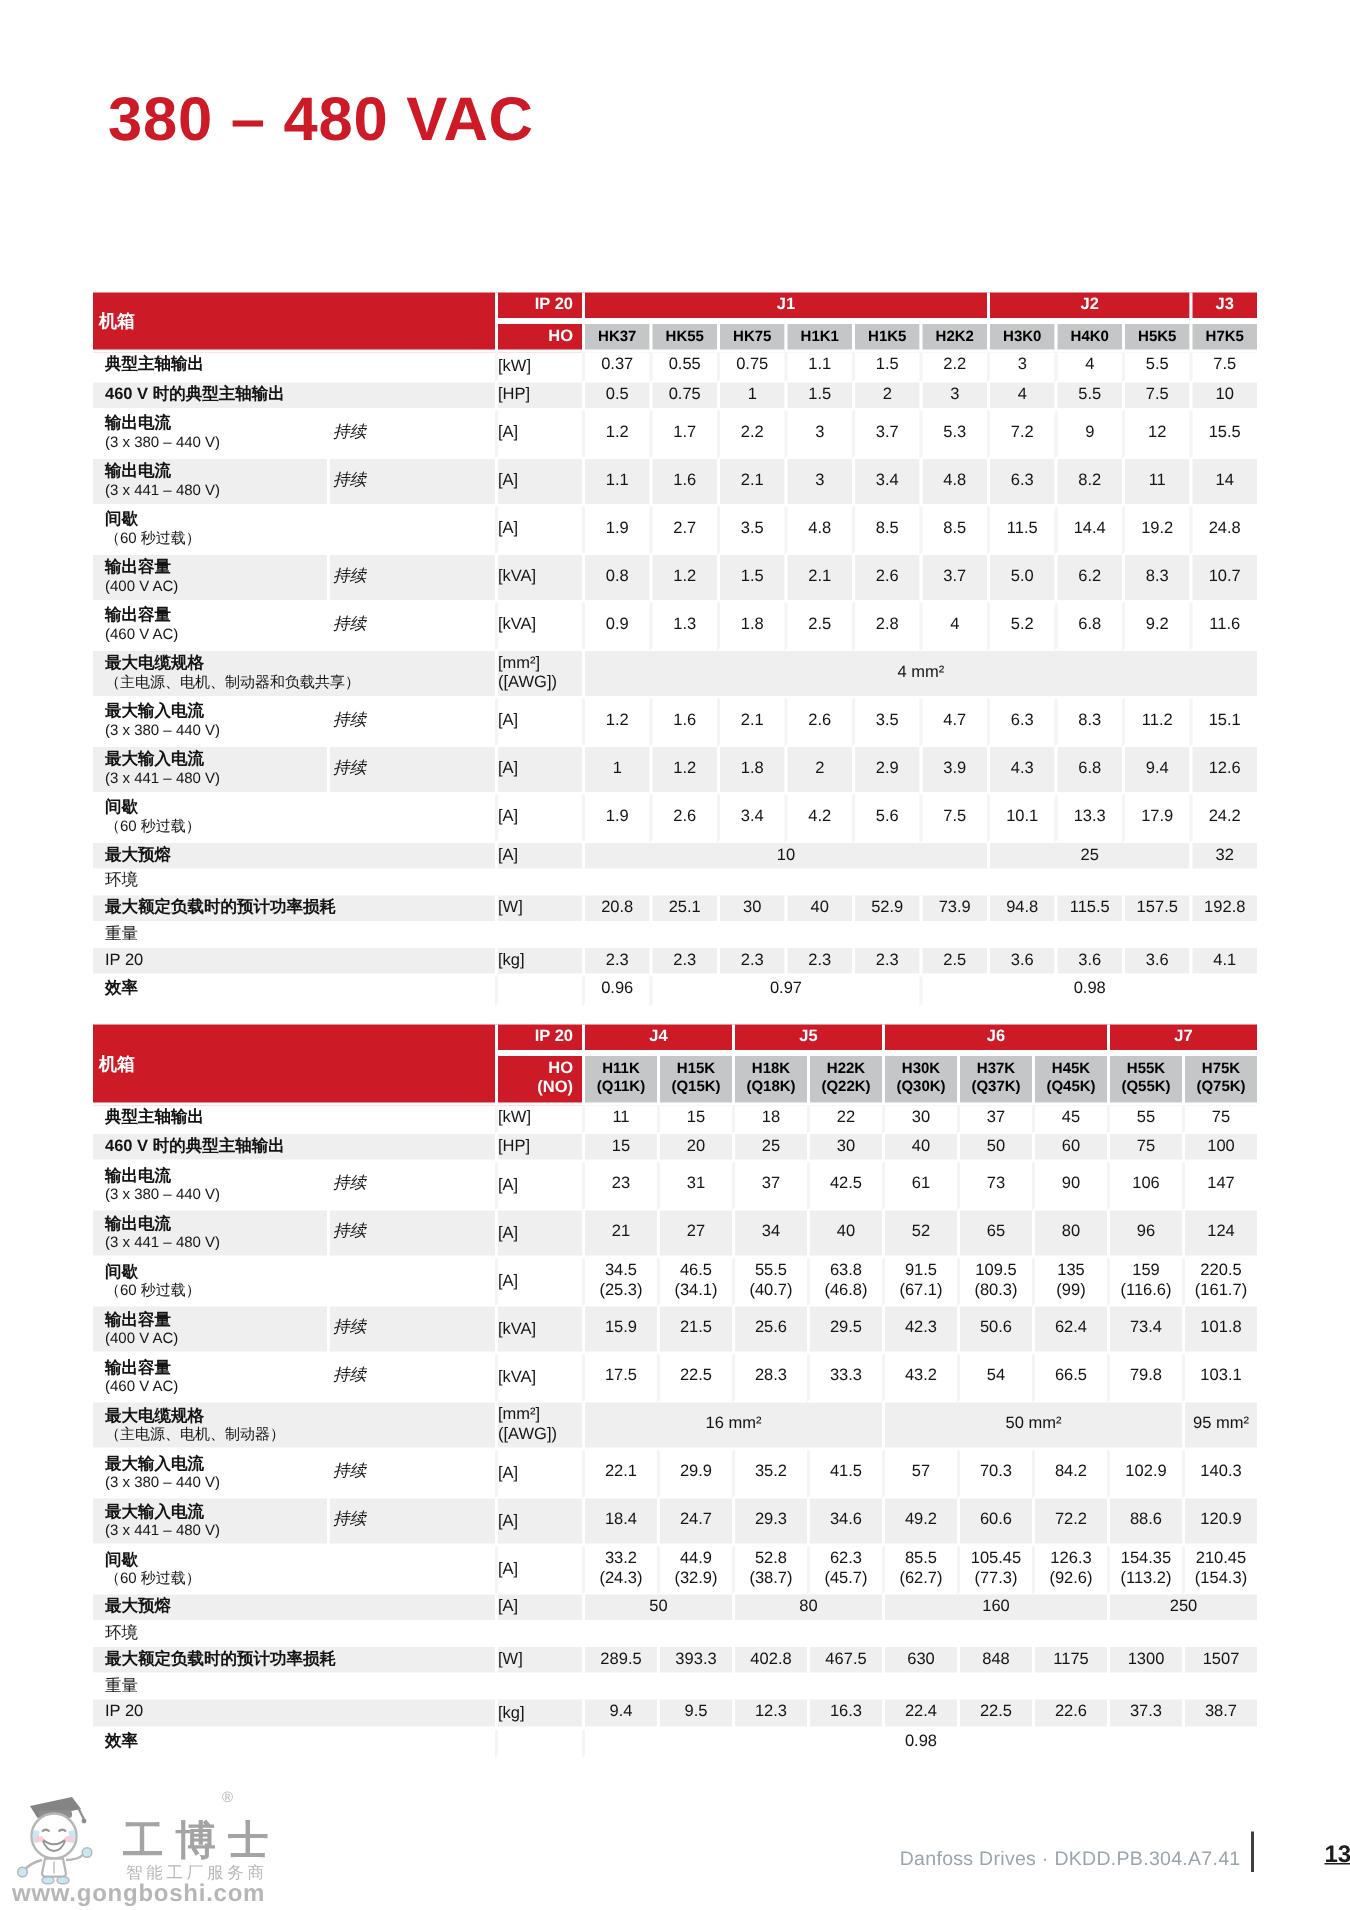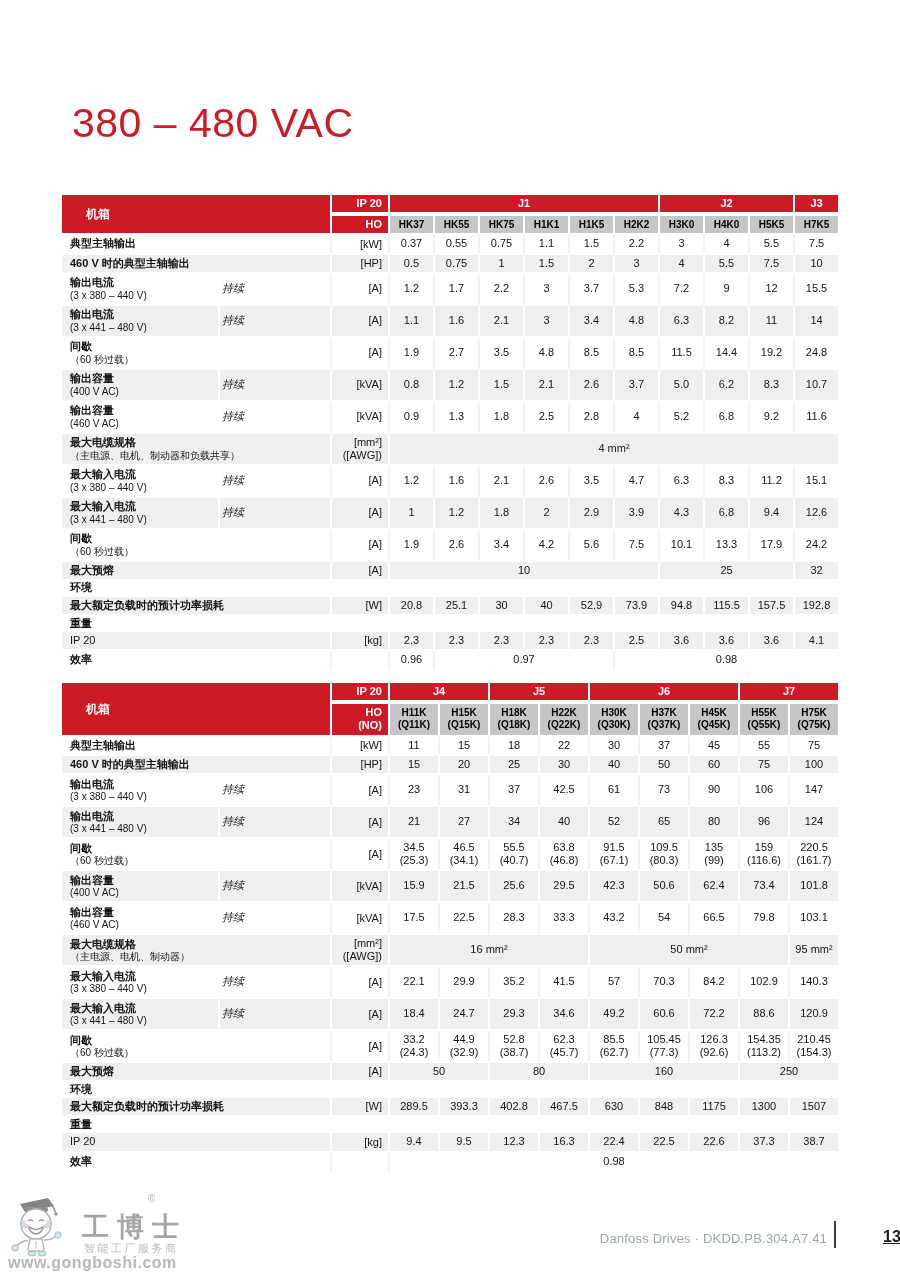--- a/index.html
+++ b/index.html
@@ -12,64 +12,63 @@
   html,body{background:#ffffff;}
   body{
     position:relative;
     width:900px;height:1273px;
     font-family:"Liberation Sans","DejaVu Sans",sans-serif;
     color:var(--ink);
     overflow:hidden;
   }
   .page-title{
     position:absolute;left:72px;top:56px;
-    font-size:41px;font-weight:normal;letter-spacing:.5px;
+    font-size:41px;font-weight:bold;letter-spacing:.5px;
     color:var(--red);
-    margin-top:44px;
   }
   .tbl-wrap{position:absolute;left:62px;width:776px;}
   #table1-wrap{top:195px;}
   #table2-wrap{top:683px;}
 
   table{width:100%;border-collapse:separate;border-spacing:0;table-layout:fixed;font-size:11px;}
 
   
   thead th{
     background:var(--red);color:#fff;font-weight:bold;
     border-bottom:2px solid #fff;vertical-align:middle;
     padding:2px 0;line-height:1.2;
   }
-  thead th.corner{text-align:left;padding-left:24px;font-size:12px;}
+  thead th.corner{text-align:left;padding-left:4px;font-size:12px;}
   thead th.hright{text-align:right;padding-right:6px;border-left:2px solid #fff;font-size:11px;}
   thead th.group{text-align:center;border-left:2px solid #fff;font-size:11px;}
   thead tr.model-row th{border-top:2px solid #fff;}
   thead th.model{
     background:var(--model-gray);color:#000;text-align:center;
     border-left:2px solid #fff;font-size:10px;line-height:1.25;padding:2px 0;
   }
   thead th.model div{white-space:nowrap;}
 
   
   tbody td{
     vertical-align:middle;background:#fff;
     border-bottom:2px solid #fff;line-height:1.2;
   }
   tbody tr.stripe td{background:var(--stripe);}
   td.rlabel{text-align:left;padding:2px 4px 2px 8px;font-weight:bold;}
   td.rlabel .sub{font-weight:normal;font-size:10px;line-height:1.15;}
   td.rlabel.nobold{font-weight:normal;}
   td.cont{padding-left:2px;border-left:2px solid #fff;font-style:italic;}
-  td.unit{text-align:right;padding-right:6px;border-left:2px solid #fff;line-height:1.15;}
+  td.unit{text-align:left;padding-right:6px;border-left:2px solid #fff;line-height:1.15;}
   td.val{text-align:center;border-left:2px solid #fff;line-height:1.2;}
   tbody tr:not(.stripe) td.val,
   tbody tr:not(.stripe) td.unit{border-left:2px solid #f4f4f4;}
   tr.tall td{height:32px;}
   tr.short td{height:18px;}
   tr.section td{height:16px;}
-  td.section-label{font-weight:bold;padding-left:8px;margin-top:16px;}
+  td.section-label{font-weight:normal;padding-left:8px;margin-top:16px;}
 
   
   .footer-logo{
     position:absolute;left:8px;top:1193px;width:190px;height:72px;
     opacity:.62;
   }
   .mascot{position:absolute;left:0;top:2px;}
   .reg-mark{position:absolute;left:140px;top:0;font-size:10px;color:#8a8a8a;}
   .brand{
     position:absolute;left:74px;top:16px;

